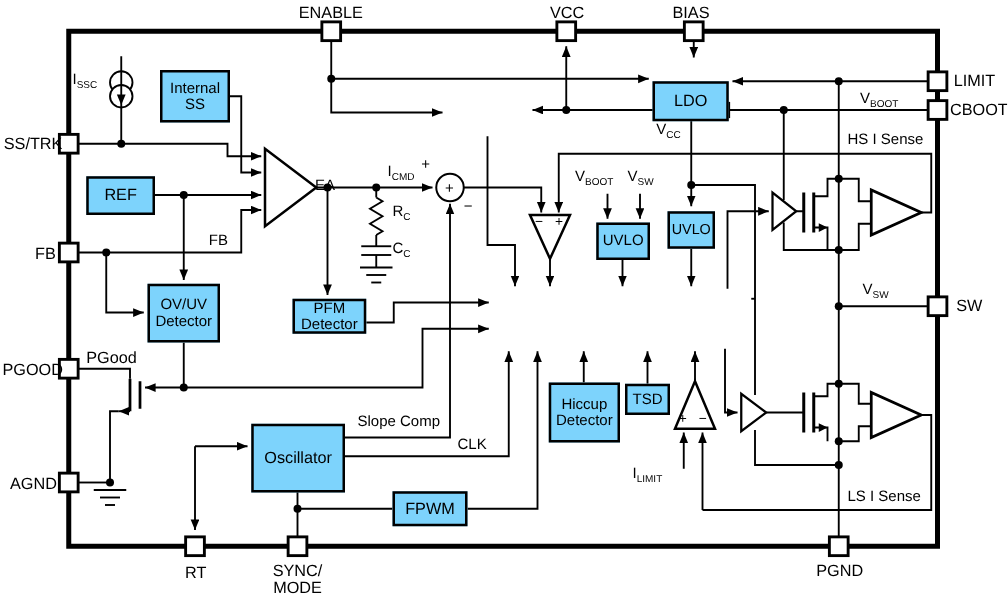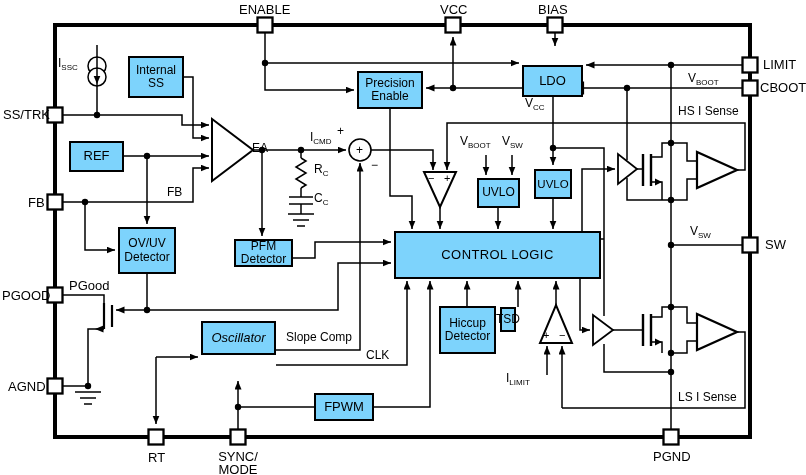--- a/index.html
+++ b/index.html
@@ -235,42 +235,36 @@
     </div>
 <div class="blk" style="left:118px;top:227px;width:58px;height:47px;">
       <span>OV/UV Detector</span>
     </div>
 <div class="blk f13" style="left:69px;top:141px;width:55px;height:31px;">
       <span>REF</span>
     </div>
 <div class="blk" style="left:234px;top:239px;width:59px;height:28px;">
       <span>PFM Detector</span>
     </div>
-<div class="blk" style="left:357px;top:71px;width:66px;height:38px;">
-      <span>Precision Enable</span>
-    </div>
 <div class="blk f13" style="left:522px;top:65px;width:61px;height:32px;">
       <span>LDO</span>
     </div>
 <div class="blk" style="left:477px;top:178px;width:43px;height:30px;">
       <span>UVLO</span>
     </div>
 <div class="blk" style="left:534px;top:169px;width:38px;height:30px;font-size:11.5px;">
       <span>UVLO</span>
     </div>
-<div class="blk f13" style="left:394px;top:231px;width:207px;height:48px;letter-spacing:.4px;">
-      <span>CONTROL LOGIC</span>
-    </div>
 <div class="blk" style="left:439px;top:306px;width:57px;height:48px;">
       <span>Hiccup Detector</span>
     </div>
-<div class="blk" style="left:500px;top:307px;width:16px;height:25px;">
+<div class="blk" style="left:500px;top:307px;width:36px;height:25px;">
       <span>TSD</span>
     </div>
-<div class="blk f13" style="left:201px;top:321px;width:75px;height:34px;font-style:italic;">
+<div class="blk f13" style="left:201px;top:339px;width:75px;height:55px;">
       <span>Oscillator</span>
     </div>
 <div class="blk f13" style="left:314px;top:393px;width:60px;height:28px;">
       <span>FPWM</span>
     </div>
 
 <div class="lbl f13" style="left:239px;top:3px;">ENABLE</div>
 <div class="lbl f13" style="left:440px;top:3px;">VCC</div>
 <div class="lbl f13" style="left:538px;top:3px;">BIAS</div>
 <div class="lbl f13" style="left:763px;top:58px;">LIMIT</div>

